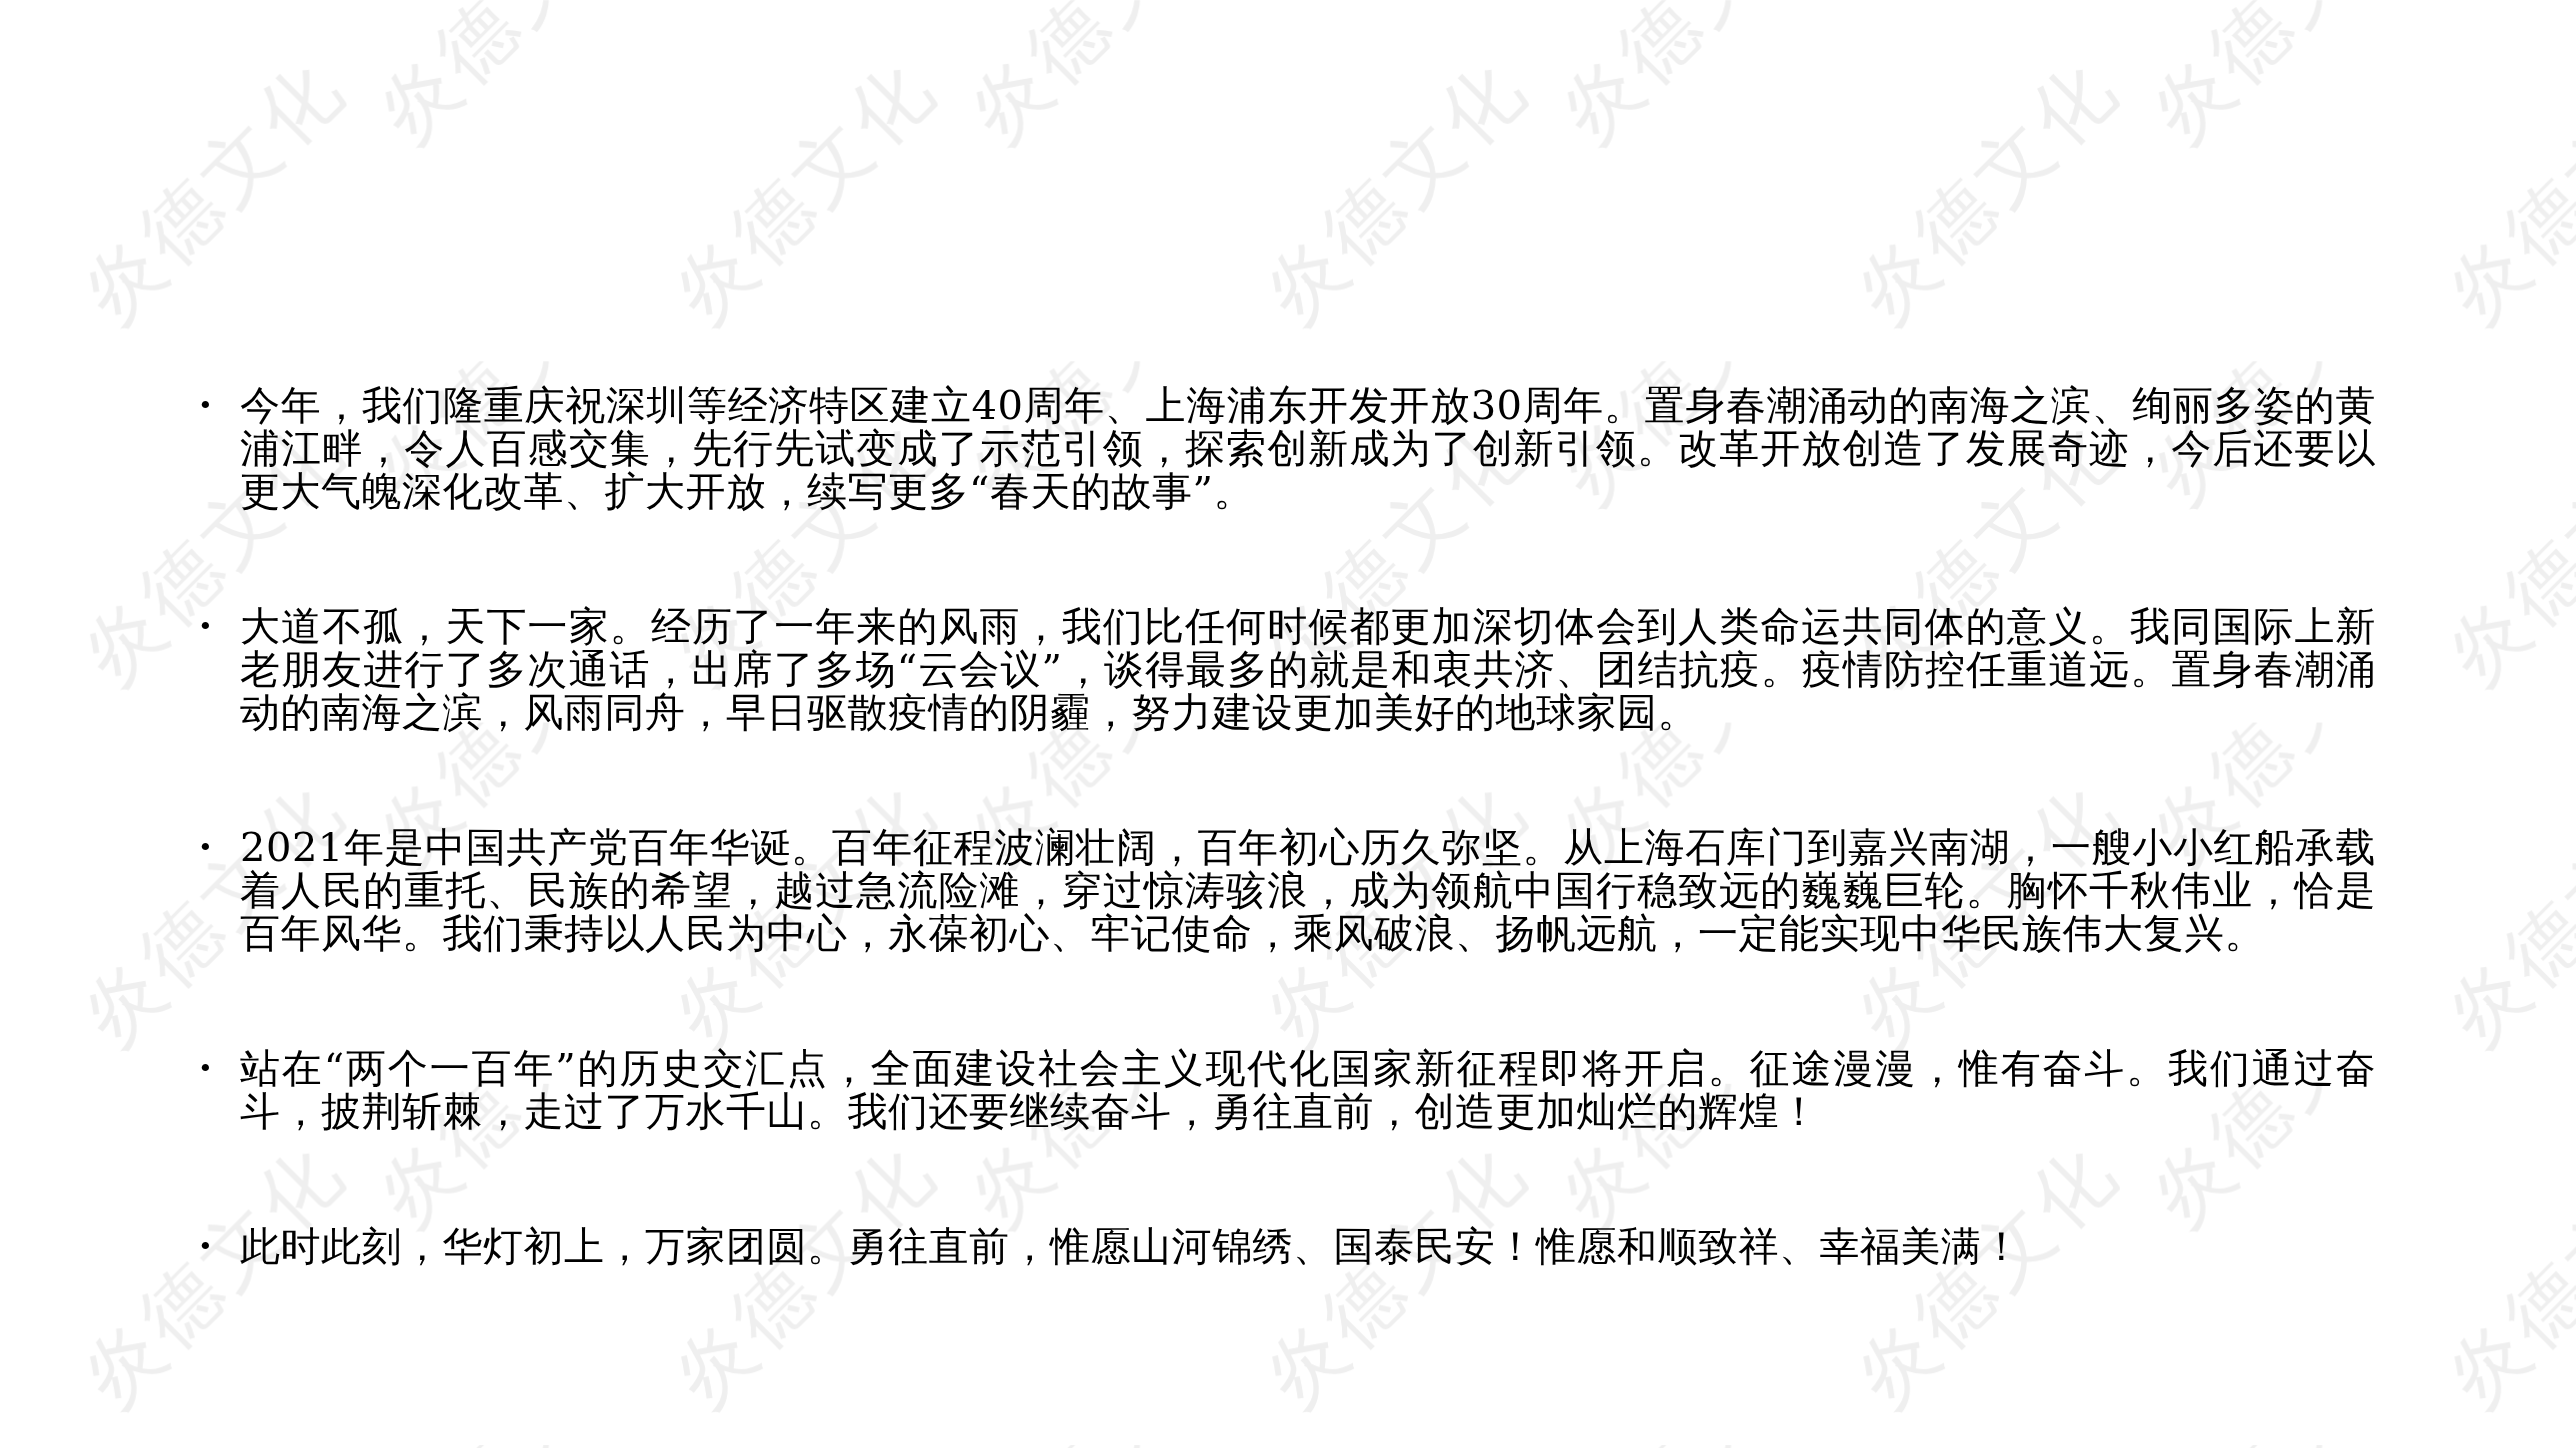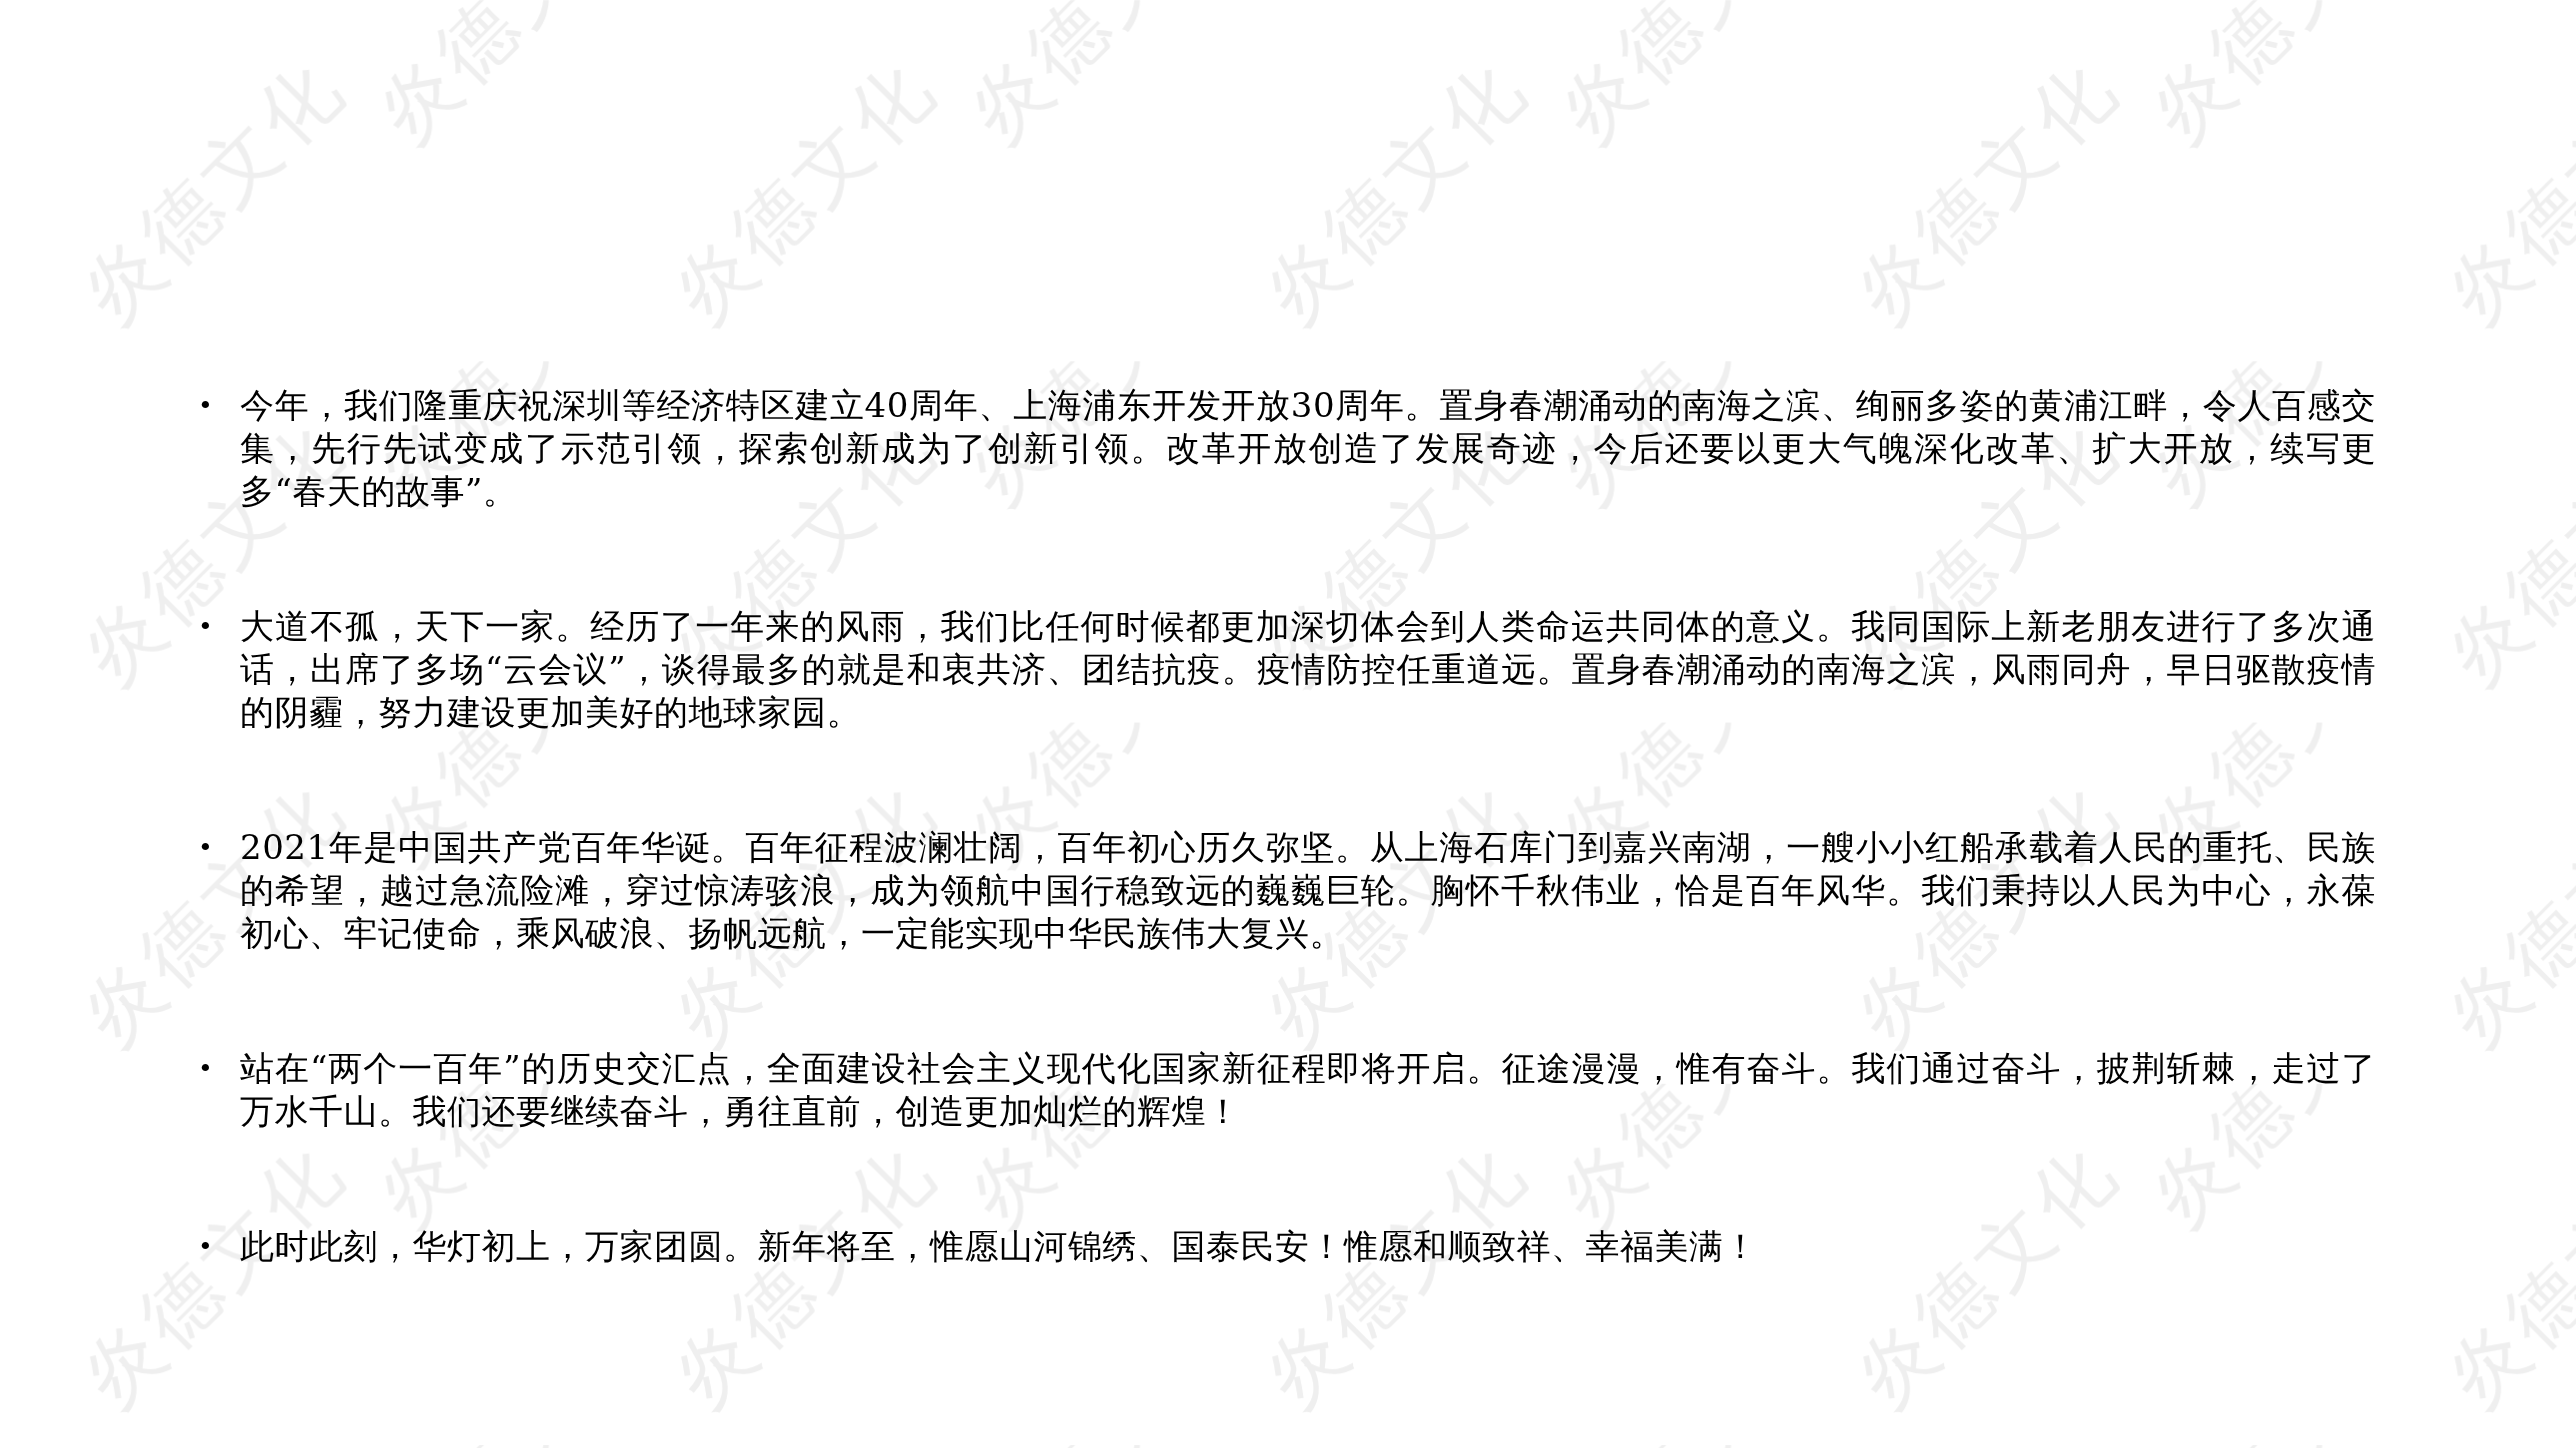--- a/index.html
+++ b/index.html
@@ -41,21 +41,21 @@
   .bullet-marker {
     flex: none;
     width: 42px;
     font-size: 25px;
     line-height: 43px;
     color: #000000;
   }
   .bullet-text {
     flex: 1;
     margin: 0;
-    font-size: 34px;
+    font-size: 40px;
     line-height: 43px;
     color: #000000;
     text-align: justify;
     text-justify: inter-ideograph;
     letter-spacing: 0.5px;
   }
 </style>
 </head>
 <body>
 
@@ -88,18 +88,18 @@
       <p class="bullet-text">2021年是中国共产党百年华诞。百年征程波澜壮阔，百年初心历久弥坚。从上海石库门到嘉兴南湖，一艘小小红船承载着人民的重托、民族的希望，越过急流险滩，穿过惊涛骇浪，成为领航中国行稳致远的巍巍巨轮。胸怀千秋伟业，恰是百年风华。我们秉持以人民为中心，永葆初心、牢记使命，乘风破浪、扬帆远航，一定能实现中华民族伟大复兴。</p>
     </div>
 
     <div class="bullet-row">
       <span class="bullet-marker">•</span>
       <p class="bullet-text">站在“两个一百年”的历史交汇点，全面建设社会主义现代化国家新征程即将开启。征途漫漫，惟有奋斗。我们通过奋斗，披荆斩棘，走过了万水千山。我们还要继续奋斗，勇往直前，创造更加灿烂的辉煌！</p>
     </div>
 
     <div class="bullet-row">
       <span class="bullet-marker">•</span>
-      <p class="bullet-text">此时此刻，华灯初上，万家团圆。新年将至，惟愿山河锦绣、国泰民安！惟愿和顺致祥、幸福美满！</p>
+      <p class="bullet-text">此时此刻，华灯初上，万家团圆。勇往直前，惟愿山河锦绣、国泰民安！惟愿和顺致祥、幸福美满！</p>
     </div>
 
   </div>
 </div>
 
 
 </body></html>

